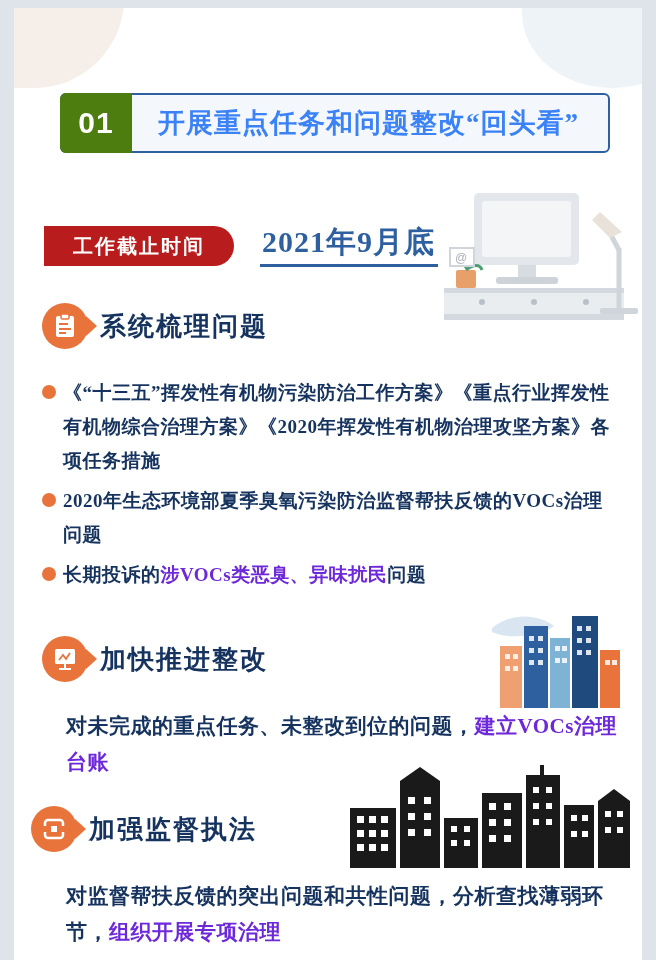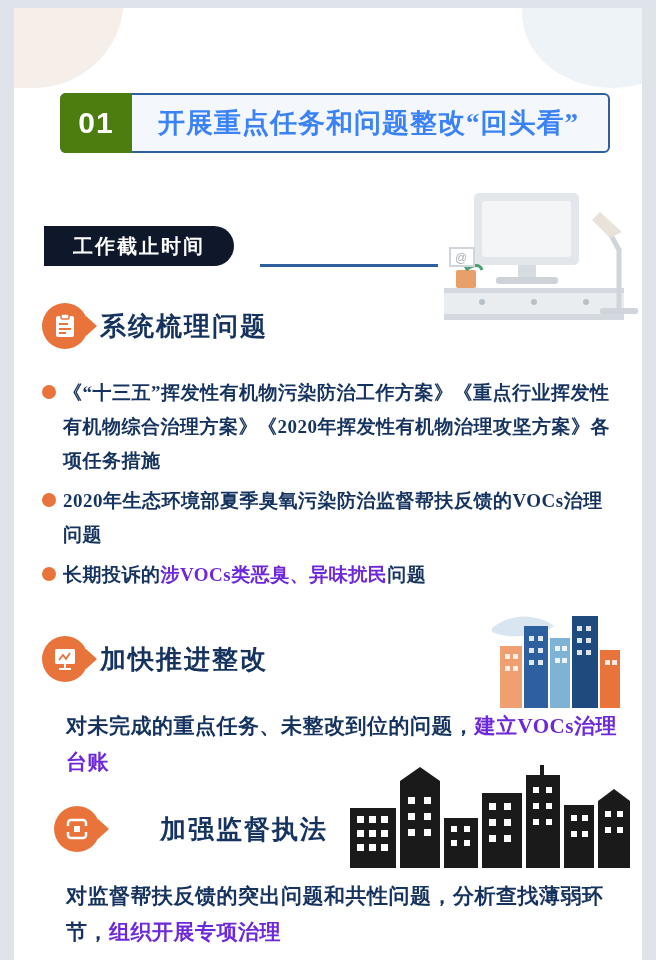--- a/index.html
+++ b/index.html
@@ -85,21 +85,21 @@
     white-space: nowrap;
   }
 
   
   .deadline-pill {
     position: absolute;
     left: 30px;
     top: 218px;
     width: 190px;
     height: 40px;
-    background: #0f172a;
+    background: #b91c1c;
     border-radius: 0 20px 20px 0;
     color: #ffffff;
     font-size: 20px;
     font-weight: bold;
     display: flex;
     align-items: center;
     justify-content: center;
     letter-spacing: 2px;
   }
   .deadline-value {
@@ -227,20 +227,21 @@
 <div class="page">
 
   <div class="corner-tl"></div>
   <div class="corner-tr"></div>
 
   <div class="banner"></div>
   <div class="banner-num">01</div>
   <div class="banner-title">开展重点任务和问题整改“回头看”</div>
 
   <div class="deadline-pill">工作截止时间</div>
+  <div class="deadline-value">2021年9月底</div>
   <div class="deadline-underline"></div>
 
   <svg class="illu-computer" viewBox="0 0 230 150">
     <rect x="60" y="5" width="105" height="72" rx="5" fill="#e3e7eb"></rect>
     <rect x="68" y="13" width="89" height="56" rx="3" fill="#f3f5f7"></rect>
     <rect x="104" y="77" width="18" height="12" fill="#d7dce1"></rect>
     <rect x="82" y="89" width="62" height="7" rx="3" fill="#cdd3d9"></rect>
     <rect x="30" y="100" width="180" height="26" fill="#e9edf0"></rect>
     <rect x="30" y="100" width="180" height="5" fill="#d3d9de"></rect>
     <circle cx="68" cy="114" r="3" fill="#b9c1c8"></circle>
@@ -383,21 +384,21 @@
         <rect x="238" y="52" width="6" height="6"></rect>
       <rect x="227" y="68" width="6" height="6"></rect>
         <rect x="238" y="68" width="6" height="6"></rect>
       <rect x="261" y="48" width="6" height="6"></rect>
         <rect x="273" y="48" width="6" height="6"></rect>
       <rect x="261" y="64" width="6" height="6"></rect>
         <rect x="273" y="64" width="6" height="6"></rect>
     </g>
   </svg>
 
-  <div class="sec" style="left:40px; top:798px;gap:48px;">
+  <div class="sec" style="left:17px; top:798px;">
     <div class="sec-icon">
       <svg width="26" height="26" viewBox="0 0 26 26">
         <rect x="4" y="4" width="18" height="18" rx="3" fill="none" stroke="#ffffff" stroke-width="2.5"></rect>
         <rect x="10" y="10" width="6" height="6" fill="#ffffff"></rect>
         <rect x="2" y="10" width="4" height="6" fill="#e8743b"></rect>
         <rect x="20" y="10" width="4" height="6" fill="#e8743b"></rect>
       </svg>
     </div>
     <div class="sec-title">加强监督执法</div>
   </div>

